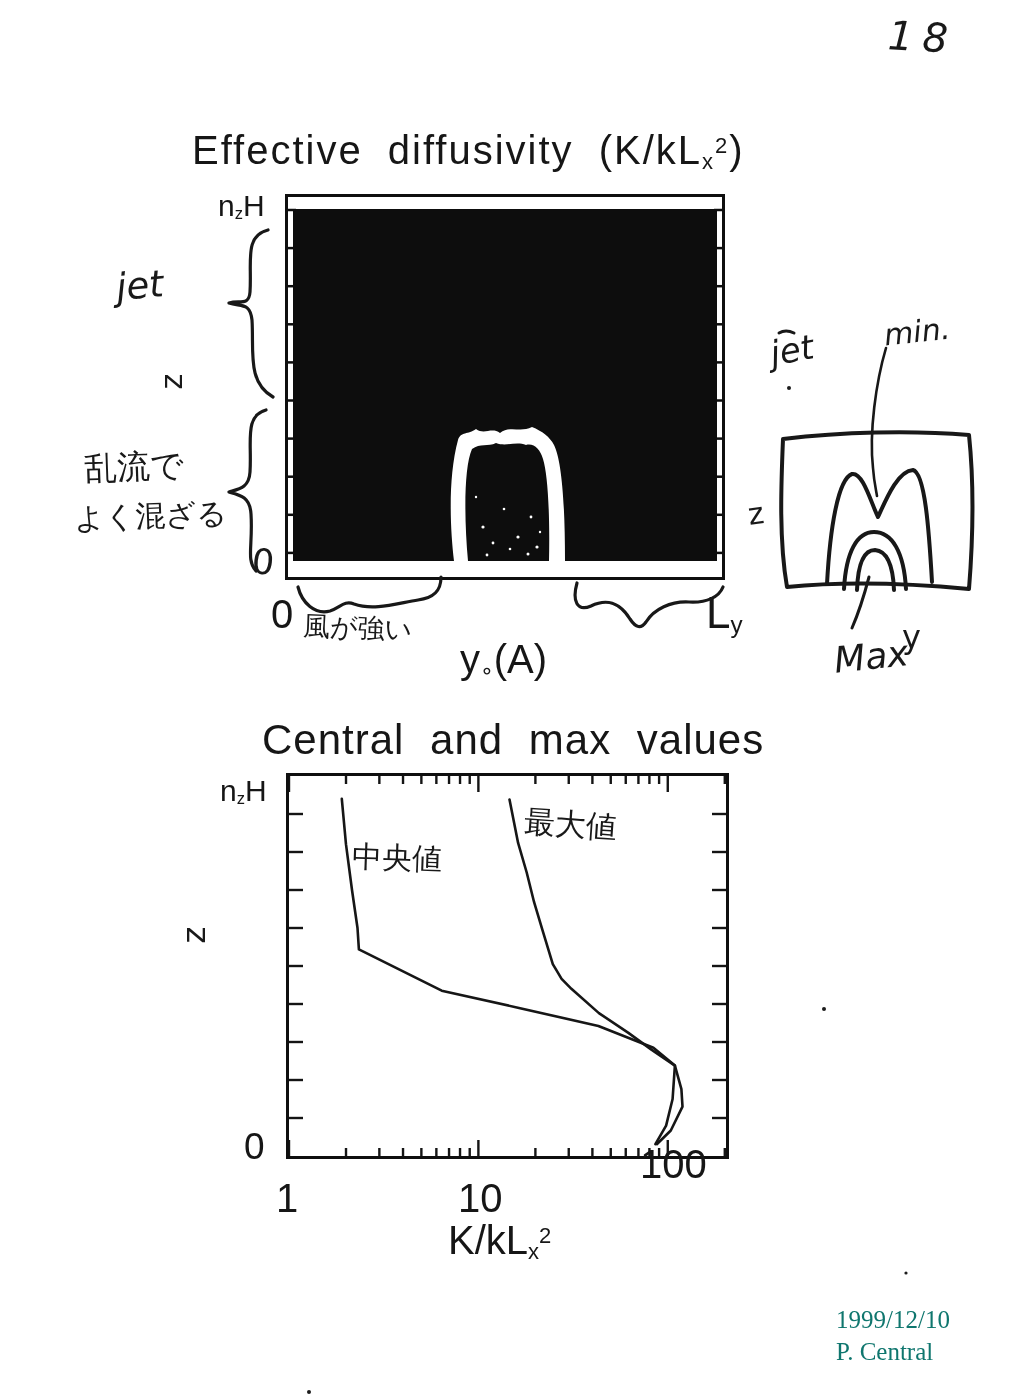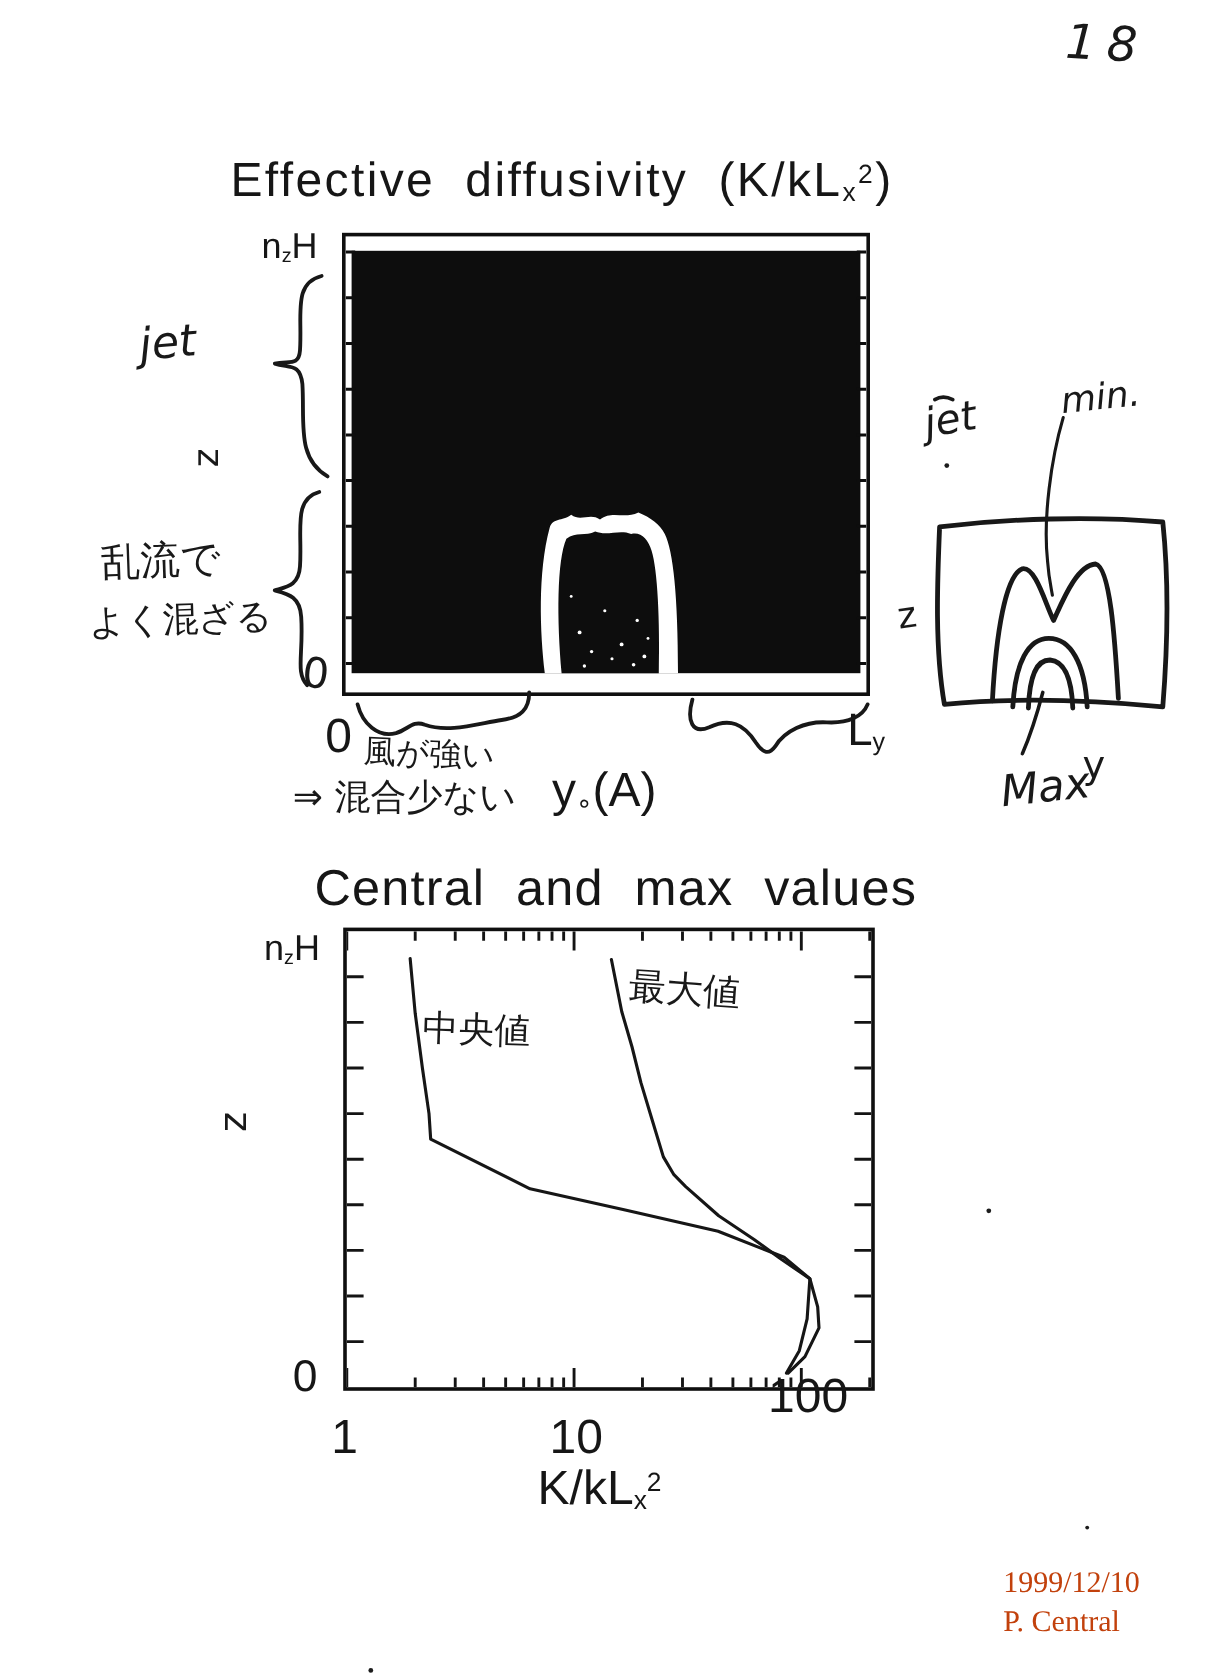--- a/index.html
+++ b/index.html
@@ -2,21 +2,21 @@
 <html><head>
 <meta charset="utf-8">
 <style>
   html,body{margin:0;padding:0;background:#e8e8e8;}
   #page{position:relative;width:1016px;height:1400px;background:#ffffff;
         font-family:"Liberation Sans",sans-serif;color:#141414;overflow:hidden;}
   .abs{position:absolute;white-space:nowrap;}
   .printed{font-family:"Liberation Sans",sans-serif;color:#161616;}
   .hand{font-family:"DejaVu Sans",sans-serif;color:#191919;}
   .hand-it{font-family:"DejaVu Sans",sans-serif;font-style:italic;color:#191919;}
-  .serif{font-family:"Liberation Serif",serif;color:#c2410c;}
+  .serif{font-family:"Liberation Serif",serif;color:#0f766e;}
   .sub{font-size:55%;vertical-align:-18%;}
   .sup{font-size:55%;vertical-align:42%;}
   .rot90{transform:rotate(-90deg);transform-origin:center;}
   #fig1-title{left:192px;top:128px;font-size:40px;letter-spacing:2px;word-spacing:12px;}
   #fig2-title{left:230px;top:716px;font-size:42px;letter-spacing:1px;word-spacing:13px;margin-left:32px;}
   .axis-big{font-size:30px;text-align:center;}
   .plot-frame{position:absolute;border:3px solid #0f0f0f;background:#fff;box-sizing:border-box;}
   svg{display:block;}
   .overlay{position:absolute;left:0;top:0;pointer-events:none;}
 </style>
@@ -80,25 +80,24 @@
   </div>
 
   <div class="abs hand-it" style="left:116px;top:264px;font-size:37px;transform:rotate(-5deg);">jet</div>
   <div class="abs hand rot90" style="left:164px;top:364px;font-size:30px;">z</div>
   <div class="abs hand" style="left:84px;top:445px;font-size:33px;transform:rotate(-2deg);">乱流で</div>
   <div class="abs hand" style="left:74px;top:496px;font-size:30px;transform:rotate(-2deg);">よく混ざる</div>
   <div class="abs hand" style="left:252px;top:542px;font-size:35px;transform:rotate(6deg);">0</div>
 
   <div class="abs printed" style="left:271px;top:592px;font-size:40px;">0</div>
   <div class="abs hand" style="left:303px;top:610px;font-size:27px;transform:rotate(2deg);">風が強い</div>
-  <div class="abs hand" style="left:244px;top:644px;font-size:30px;">⇒ 混合少ない</div>
   <div class="abs printed" style="left:460px;top:637px;font-size:40px;">
     <span>y</span><span class="sub">∘</span><span>(A)</span>
   </div>
-  <div class="abs printed" style="left:706px;top:588px;font-size:38px;">
+  <div class="abs printed" style="left:706px;top:588px;font-size:44px;">
     <span>L</span><span class="sub">y</span>
   </div>
 
   <div class="abs hand-it" style="left:770px;top:330px;font-size:34px;transform:rotate(-10deg);">jet</div>
   <div class="abs hand-it" style="left:884px;top:314px;font-size:30px;transform:rotate(-6deg);">min.</div>
   <div class="abs hand" style="left:748px;top:496px;font-size:30px;transform:rotate(-8deg);">z</div>
   <div class="abs hand" style="left:902px;top:618px;font-size:32px;">y</div>
   <div class="abs hand-it" style="left:834px;top:636px;font-size:36px;transform:rotate(-6deg);">Max</div>
 
   <div class="abs printed" id="fig2-title">Central and max values</div>

